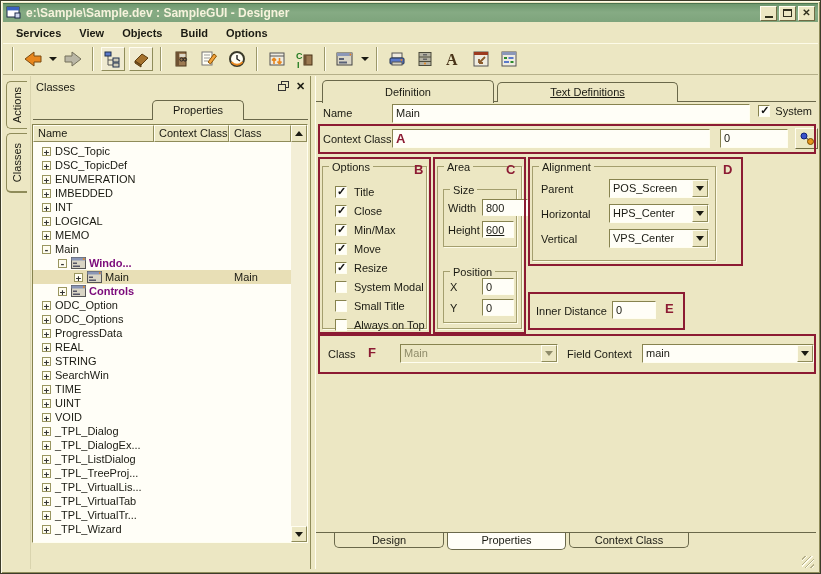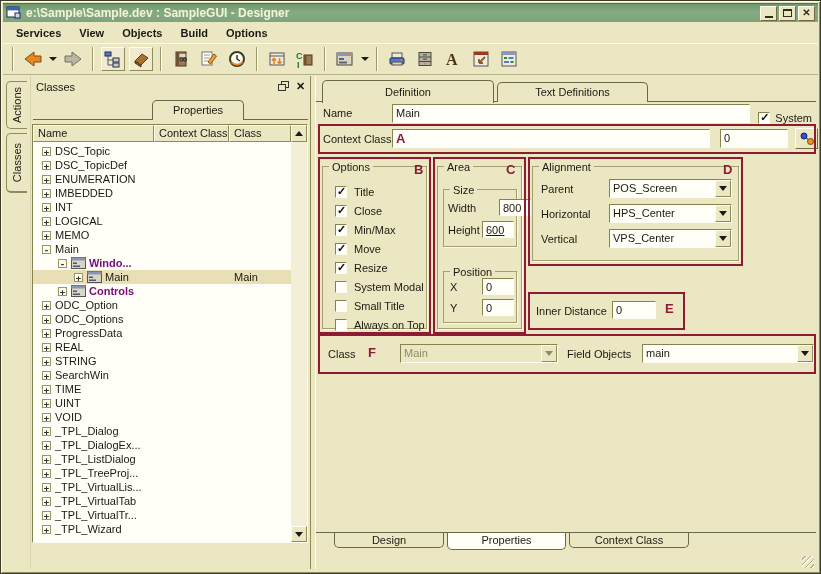--- a/index.html
+++ b/index.html
@@ -574,26 +574,26 @@
           </span>
       </div>
     </div>
 
     <div class="splitter"></div>
 
     <div class="editor">
 
       <div class="etabrow">
         <div class="etab sel" style="left:6px;width:172px;">Definition</div>
-        <div class="etab" style="left:181px;width:151px;">Text Definitions</div>
+        <div class="etab" style="left:181px;width:181px;text-decoration:underline;">Text Definitions</div>
       </div>
 
       <span class="lbl" style="left:7px;top:31px;">Name</span>
       <div class="field" style="left:76px;top:28px;width:358px;height:19px;">Main</div>
-      <div class="syscb" style="right:6px;top:36px;">
+      <div class="syscb" style="right:6px;top:29px;">
         <span class="cb checked"></span>
         <span>System</span>
       </div>
 
       <div class="ann" style="left:2px;right:2px;top:48px;height:30px;"></div>
       <span class="lbl" style="left:7px;top:57px;">Context Class</span>
       <div class="field" style="left:76px;top:53px;width:318px;height:19px;"></div>
       <span class="annletter" style="left:80px;top:55px;">A</span>
       <div class="field" style="left:404px;top:53px;width:68px;height:19px;">0</div>
       <span class="ballbtn" style="left:479px;top:52px;">
@@ -653,36 +653,36 @@
         </div>
       </div>
 
       <div class="ann" style="left:117px;top:81px;width:93px;height:177px;"></div>
       <span class="annletter" style="left:190px;top:86px;">C</span>
       <div class="grp" style="left:121px;top:90px;width:85px;height:163px;">
         <span class="gtitle">Area</span>
         <div class="grp" style="left:5px;top:22px;width:74px;height:58px;">
           <span class="gtitle">Size</span>
           <span class="lbl" style="left:4px;top:12px;">Width</span>
-          <div class="field" style="left:38px;top:9px;width:32px;height:17px;margin-left:17px;">800</div>
+          <div class="field" style="left:38px;top:9px;width:46px;height:17px;">800</div>
           <span class="lbl" style="left:4px;top:34px;">Height</span>
           <div class="field" style="left:38px;top:31px;width:32px;height:17px;text-decoration:underline;">600</div>
         </div>
         <div class="grp" style="left:5px;top:104px;width:74px;height:52px;">
           <span class="gtitle">Position</span>
           <span class="lbl" style="left:6px;top:9px;">X</span>
           <div class="field" style="left:38px;top:6px;width:32px;height:17px;">0</div>
           <span class="lbl" style="left:6px;top:30px;">Y</span>
           <div class="field" style="left:38px;top:27px;width:32px;height:17px;">0</div>
         </div>
       </div>
 
       <div class="ann" style="left:212px;top:81px;width:215px;height:109px;"></div>
       <span class="annletter" style="left:407px;top:86px;">D</span>
-      <div class="grp" style="left:216px;top:90px;width:207px;height:95px;">
+      <div class="grp" style="left:216px;top:90px;width:184px;height:95px;">
         <span class="gtitle">Alignment</span>
         <div style="position:absolute;left:8px;top:9px;right:6px;">
 
             <div class="alrow">
               <span class="allabel">Parent</span>
               <span class="combo">
                 <span class="txt">POS_Screen</span>
                 <span class="btn">
                   <i></i>
                 </span>
@@ -719,21 +719,21 @@
 
       <div class="ann" style="left:2px;right:2px;top:258px;height:40px;"></div>
       <span class="lbl" style="left:12px;top:272px;">Class</span>
       <span class="annletter" style="left:52px;top:269px;">F</span>
       <span class="combo disabled" style="left:84px;top:268px;width:158px;">
         <span class="txt">Main</span>
         <span class="btn">
             <i></i>
           </span>
       </span>
-      <span class="lbl" style="left:251px;top:272px;">Field Objects</span>
+      <span class="lbl" style="left:251px;top:272px;">Field Context</span>
       <span class="combo" style="left:326px;top:268px;width:172px;">
         <span class="txt">main</span>
         <span class="btn">
             <i></i>
           </span>
       </span>
 
       <div class="btabrow">
         <div class="btab" style="left:18px;width:110px;">Design</div>
         <div class="btab sel" style="left:131px;width:119px;">Properties</div>

